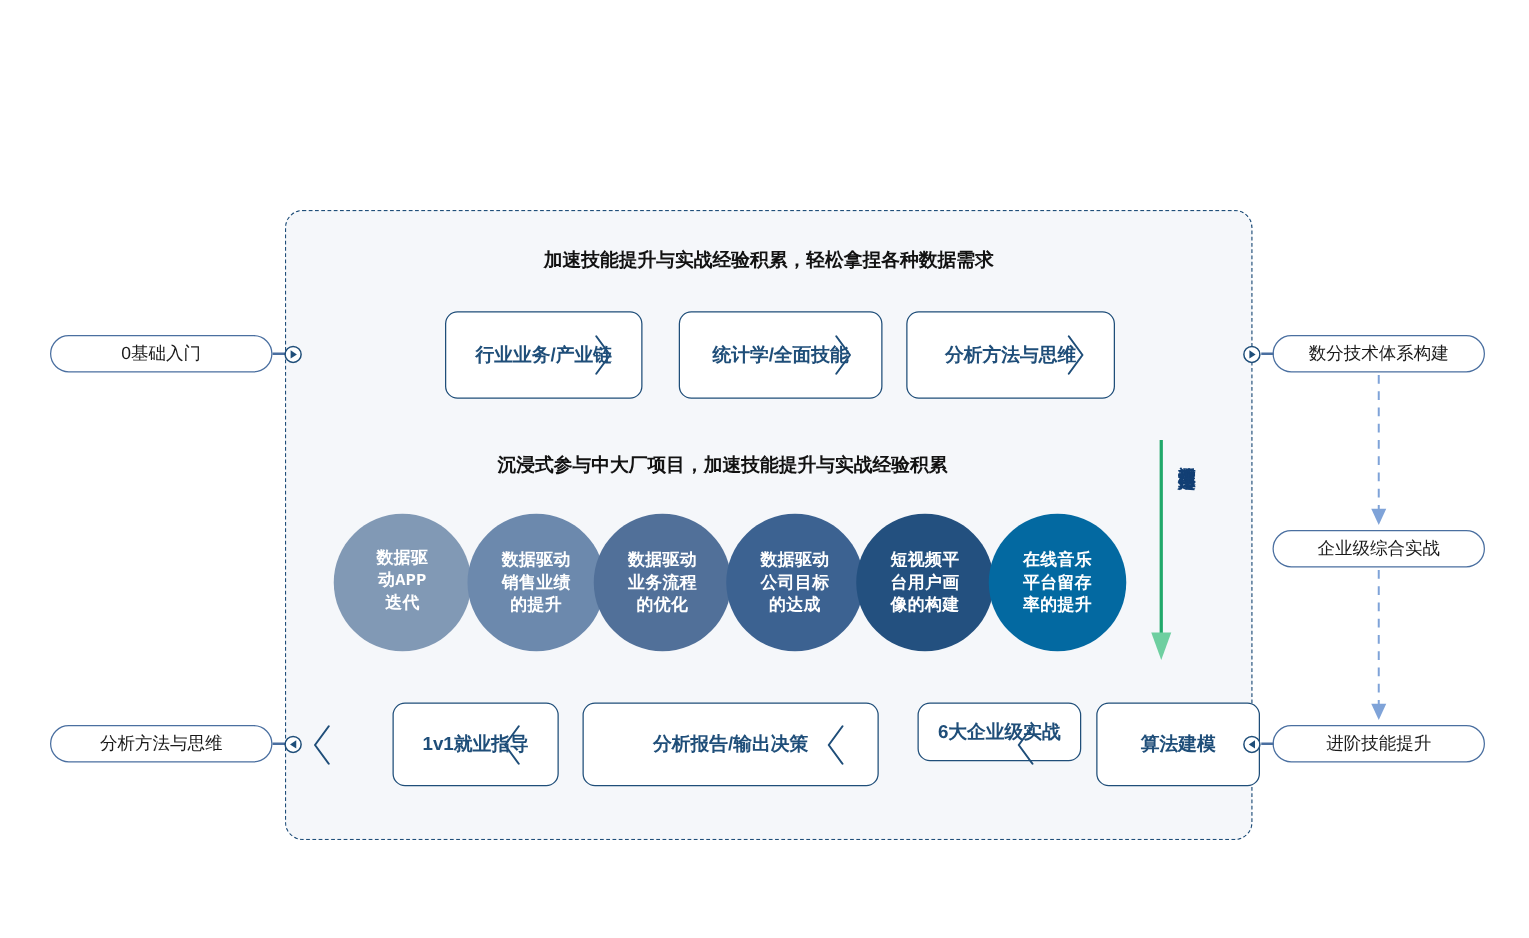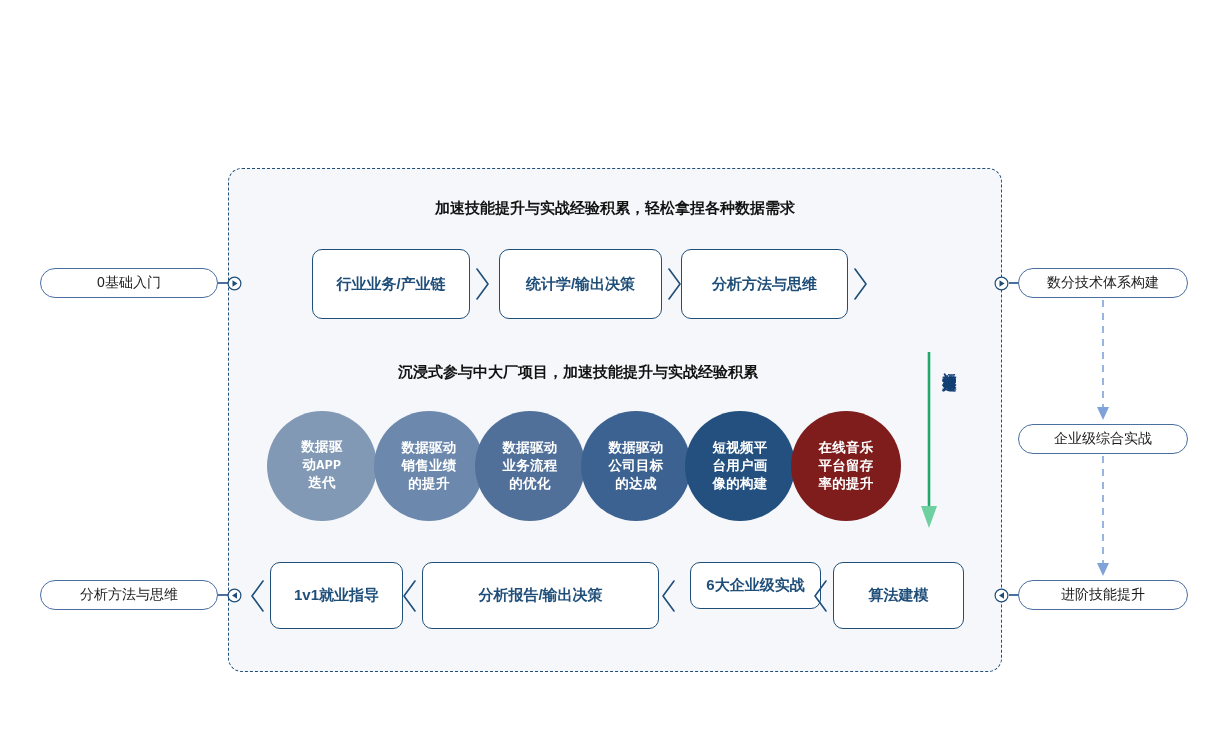--- a/index.html
+++ b/index.html
@@ -44,20 +44,21 @@
   
   .chev-box{
     position:absolute;
     background:#ffffff;
     border:1.6px solid #1f4e79;
     border-radius:10px;
     box-sizing:border-box;
     display:flex;align-items:center;justify-content:center;
     font-size:15px;font-weight:700;color:#1f4e79;
     white-space:nowrap;
+    margin-left:44px;
   }
   .chev-mark{
     position:absolute;
     width:16px;height:34px;
     pointer-events:none;
   }
   .chev-mark svg{display:block;}
 
   
   .circle{
@@ -122,21 +123,21 @@
   <div id="layer-skills">
       <div class="chev-box" style="left: 312px; top: 249px; width: 158px; height: 70px;">
         <span>行业业务/产业链</span>
       </div>
       <div class="chev-mark" style="left: 475px; top: 267px;">
         <svg width="16" height="34" viewBox="0 0 16 34">
           <path d="M2,2 L13,17 L2,32" fill="none" stroke="#1f4e79" stroke-width="1.6" stroke-linecap="round" stroke-linejoin="round"></path>
         </svg>
       </div>
       <div class="chev-box" style="left: 499px; top: 249px; width: 163px; height: 70px;">
-        <span>统计学/输出决策</span>
+        <span>统计学/全面技能</span>
       </div>
       <div class="chev-mark" style="left: 667px; top: 267px;">
         <svg width="16" height="34" viewBox="0 0 16 34">
           <path d="M2,2 L13,17 L2,32" fill="none" stroke="#1f4e79" stroke-width="1.6" stroke-linecap="round" stroke-linejoin="round"></path>
         </svg>
       </div>
       <div class="chev-box" style="left: 681px; top: 249px; width: 167px; height: 70px;">
         <span>分析方法与思维</span>
       </div>
       <div class="chev-mark" style="left: 853px; top: 267px;">
@@ -154,21 +155,21 @@
       </div>
       <div class="circle" style="left: 475px; top: 411px; width: 110px; height: 110px; background: rgb(81, 112, 153); z-index: 12;">
         <span>数据驱动<br>业务流程<br>的优化</span>
       </div>
       <div class="circle" style="left: 581px; top: 411px; width: 110px; height: 110px; background: rgb(60, 98, 145); z-index: 13;">
         <span>数据驱动<br>公司目标<br>的达成</span>
       </div>
       <div class="circle" style="left: 685px; top: 411px; width: 110px; height: 110px; background: rgb(35, 80, 127); z-index: 14;">
         <span>短视频平<br>台用户画<br>像的构建</span>
       </div>
-      <div class="circle" style="left: 791px; top: 411px; width: 110px; height: 110px; background: #7f1d1d; z-index: 15;">
+      <div class="circle" style="left: 791px; top: 411px; width: 110px; height: 110px; background: #0369a1; z-index: 15;">
         <span>在线音乐<br>平台留存<br>率的提升</span>
       </div>
     </div>
   <div id="layer-outcomes">
       <div class="chev-box" style="left: 270px; top: 562px; width: 133px; height: 67px;">
         <span>1v1就业指导</span>
       </div>
       <div class="chev-mark" style="left: 250px; top: 578.5px;">
         <svg width="16" height="34" viewBox="0 0 16 34">
           <path d="M13,2 L2,17 L13,32" fill="none" stroke="#1f4e79" stroke-width="1.6" stroke-linecap="round" stroke-linejoin="round"></path>

